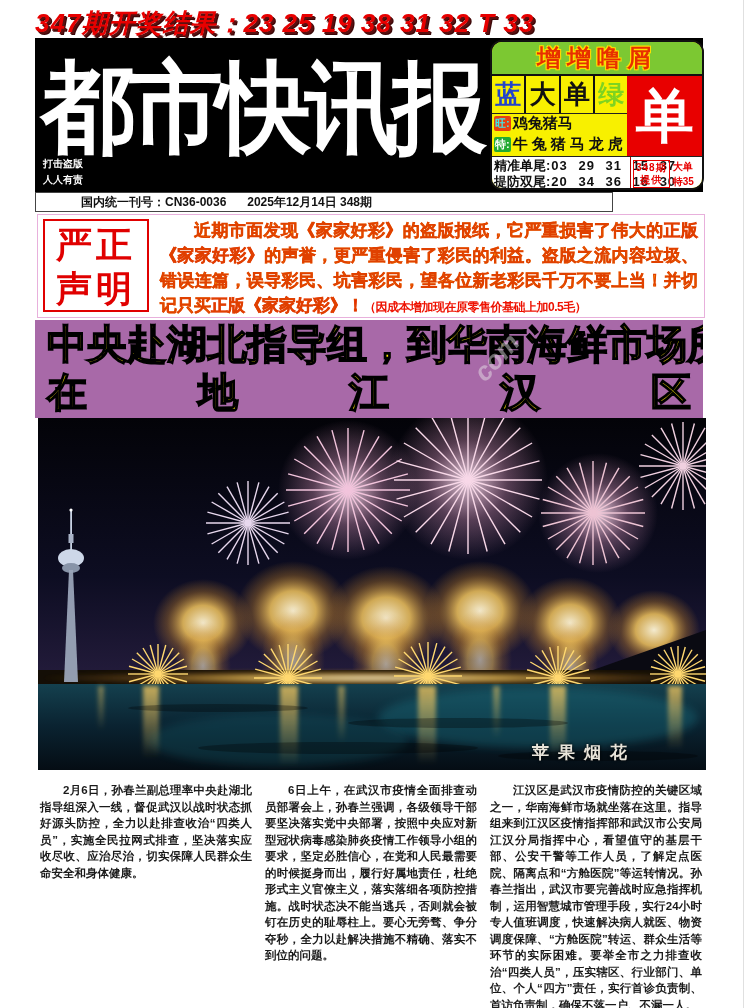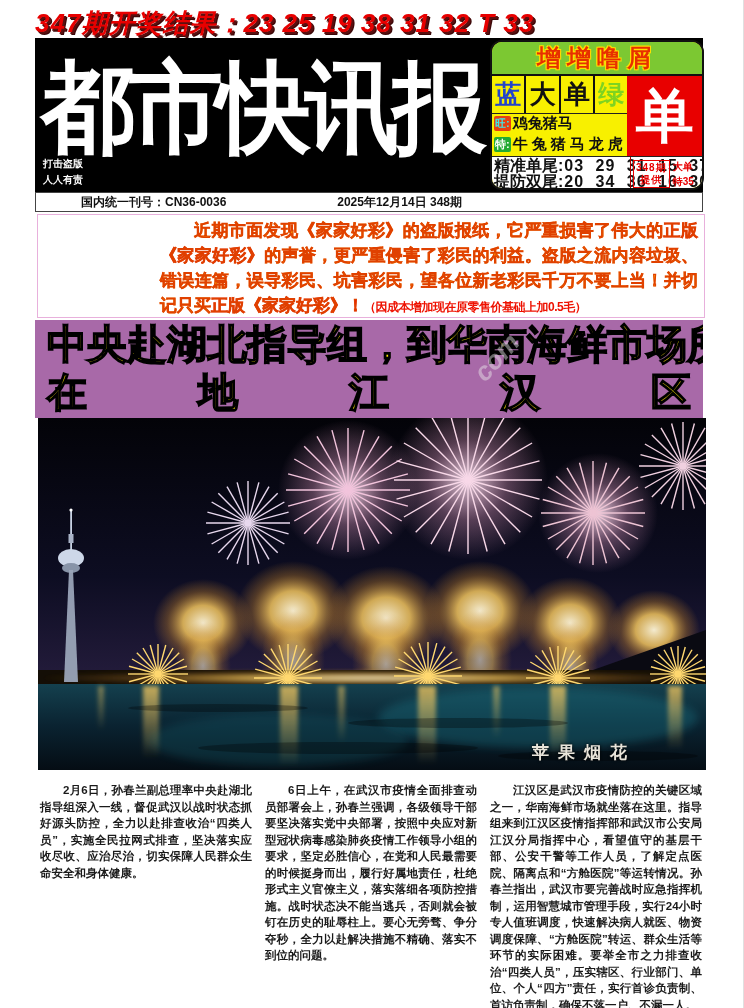--- a/index.html
+++ b/index.html
@@ -37,30 +37,30 @@
   .pred-row { display:flex; align-items:center; padding-left:2px; font-size:15px; font-weight:bold; color:#111; }
   .row-wang { height:19px; }
   .row-te   { height:23px; letter-spacing:4px; }
   .badge { display:inline-block; font-size:11px; font-weight:bold; padding:0 1px; margin-right:2px; border-radius:2px; letter-spacing:0; }
   .badge-wang { background:#e84010; color:#40e8e8; }
   .badge-te   { background:#22aa33; color:#fff; }
   .pred-red { width:76px; background:#e80000; display:flex; align-items:center; justify-content:center; }
   .pred-red-char { color:#fff; font-size:58px; font-weight:900; line-height:1; }
   .pred-bottom { display:flex; height:34px; background:#fff; border-top:1px solid #222; }
   .pred-tails { width:138px; padding:1px 2px 0 2px; }
-  .tail-line { display:flex; font-size:16px; color:#111; line-height:16px; white-space:nowrap; }
+  .tail-line { display:flex; font-size:13px; color:#111; line-height:16px; white-space:nowrap; }
   .tail-label { font-weight:900; }
   .tail-nums { font-weight:bold; letter-spacing:1px; margin-left:1px; word-spacing:6px; }
   .pred-issue { width:76px; display:flex; align-items:center; justify-content:flex-start; gap:3px; padding-left:2px; border-left:1px solid #a00; }
   .issue-box { border:1px solid #e80000; color:#e80000; font-size:10px; font-weight:bold; line-height:12px;
     padding:1px 2px; text-align:center; letter-spacing:1px; }
   .issue-tip { color:#e80000; font-size:10px; font-weight:900; line-height:15px; }
 
   
-  .info-bar { position:absolute; left:35px; top:192px; width:668px; height:20px;
+  .info-bar { position:absolute; left:35px; top:192px; width:578px; height:20px;
     border:1px solid #444; display:flex; align-items:center; font-size:12px; font-weight:bold; color:#111;justify-content:flex-end; }
   .issn { margin-left:45px; }
   .issue-date { margin-left:auto; margin-right:240px; }
 
   
   .statement { position:absolute; left:37px; top:214px; width:668px; height:104px;
     border:1px solid #e8b0dc; background:#fff; }
   .stmt-title { position:absolute; left:5px; top:4px; width:106px; height:93px; border:2px solid #e00000;
     display:flex; flex-direction:column; align-items:center; justify-content:center;
     font-family:"DejaVu Serif", serif; color:#e00000; font-size:36px; font-weight:900; line-height:44px; letter-spacing:4px; }
@@ -149,20 +149,24 @@
       </div>
     </div>
   </div>
 
   <div class="info-bar">
     <span class="issn">国内统一刊号：CN36-0036</span>
     <span class="issue-date">2025年12月14日  348期</span>
   </div>
 
   <div class="statement">
+    <div class="stmt-title">
+      <span>严正</span>
+      <span>声明</span>
+    </div>
     <div class="stmt-text"><span>近期市面发现《家家好彩》的盗版报纸，它严重损害了伟大的</span><span class="stmt-red">正版《家家好彩》</span><span>的声誉，更严重侵害了彩民的利益。盗版之流内容垃圾、错误连篇，误导彩民、坑害彩民，望各位新老彩民千万不要上当！并切记只买</span><span class="stmt-red">正版《家家好彩》！</span><span class="stmt-red stmt-note">（因成本增加现在原零售价基础上加0.5毛）</span></div>
   </div>
 
   <div class="headline">
     <div class="hl-line">中央赴湖北指导组，到华南海鲜市场所</div>
     <div class="hl-line hl-line2">在地江汉区</div>
     <div class="hl-watermark">com</div>
   </div>
 
   <div class="photo">

